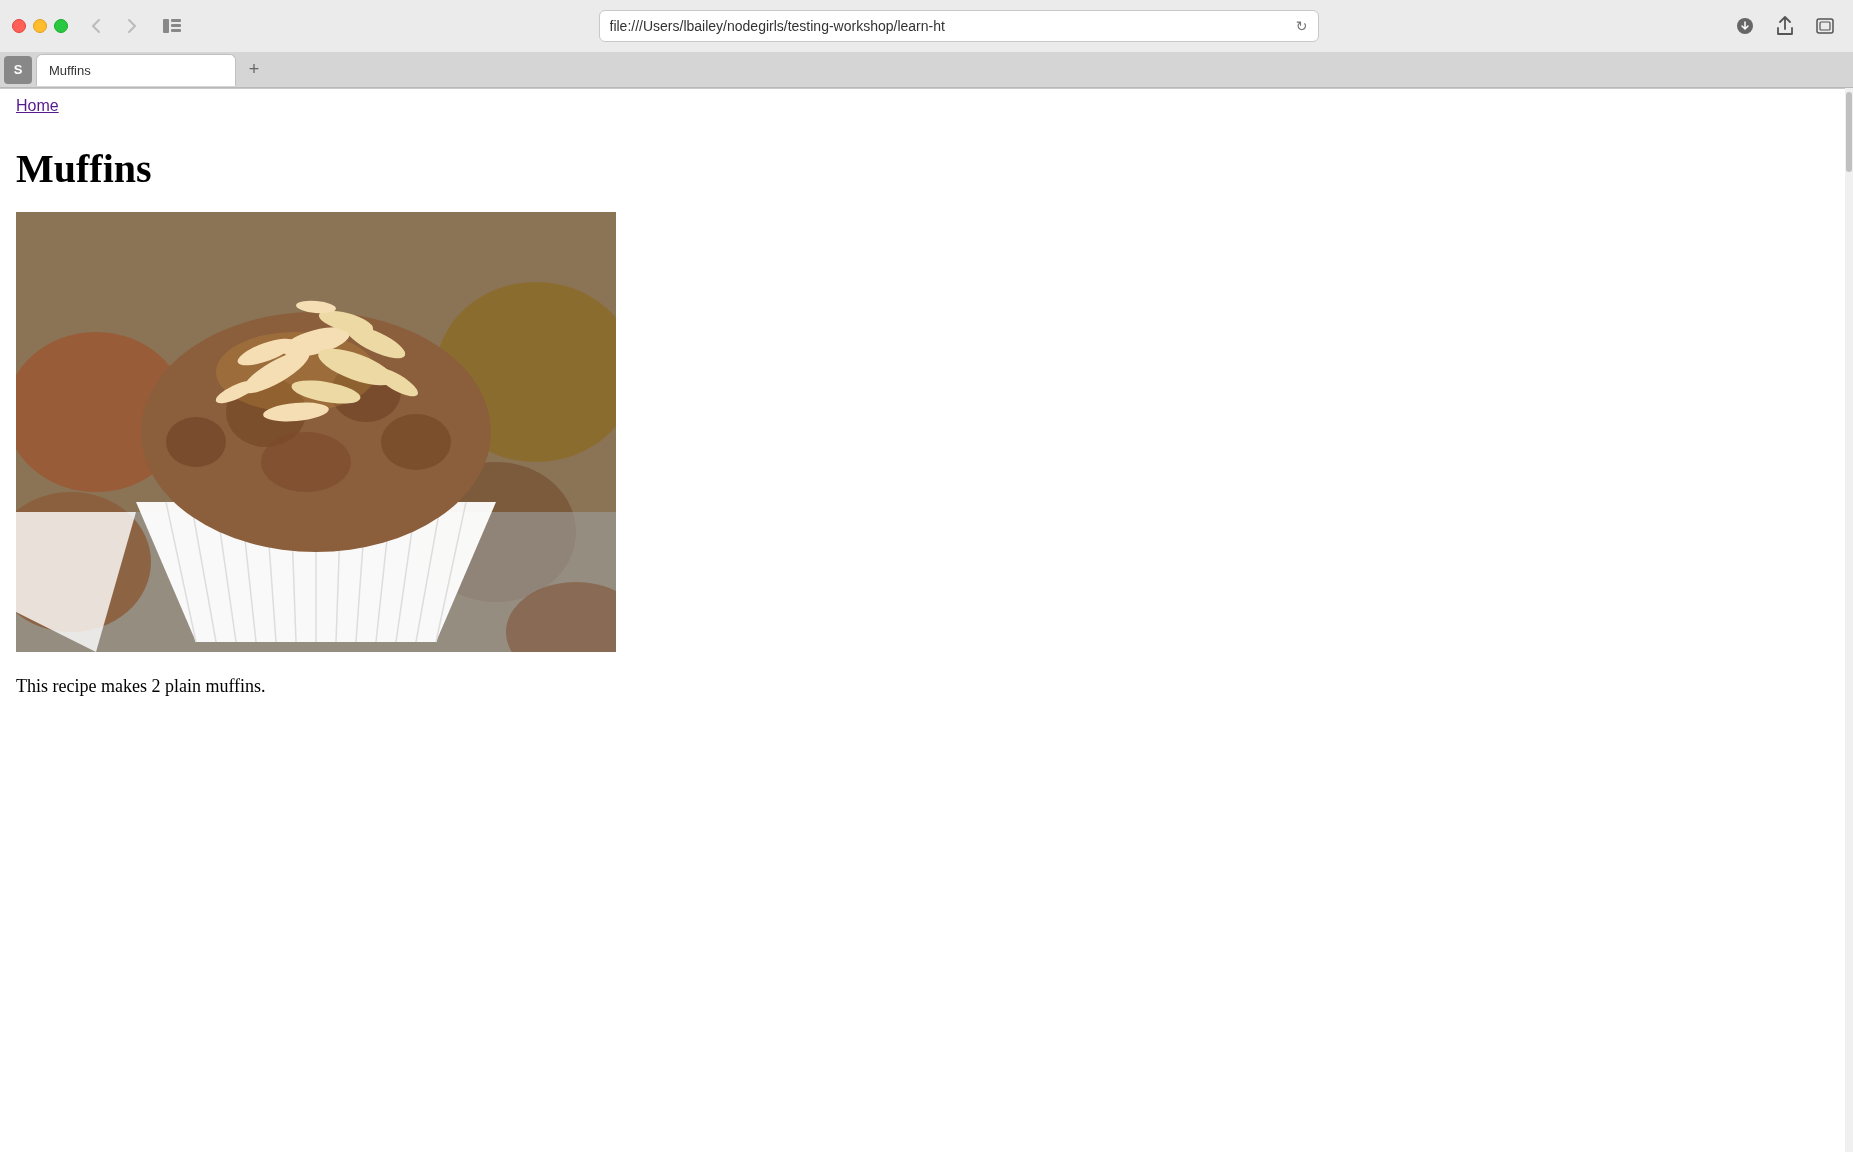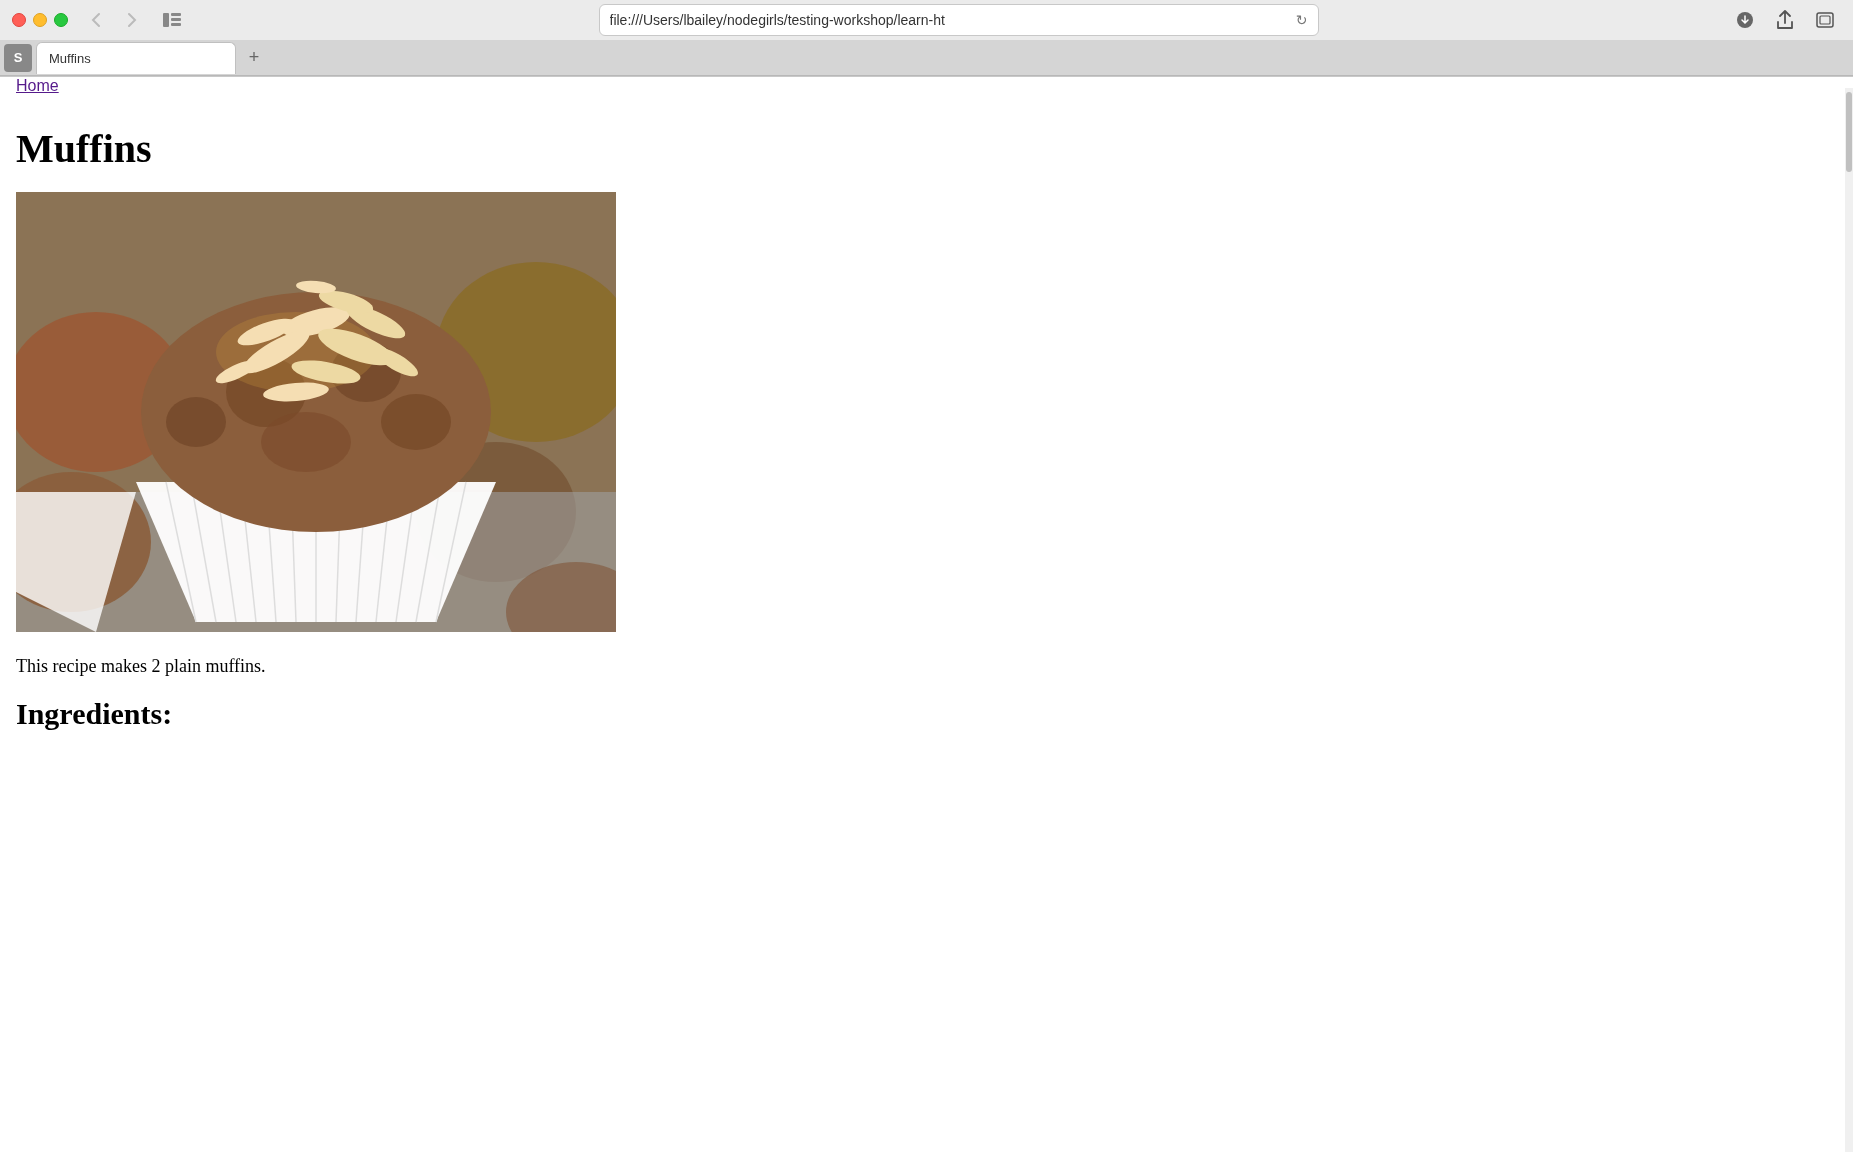--- a/index.html
+++ b/index.html
@@ -20,21 +20,21 @@
       width: 100%;
       background: #ebebeb;
       border-bottom: 1px solid #c8c8c8;
     }
 
     .browser-titlebar {
       display: flex;
       align-items: center;
       padding: 8px 12px;
       gap: 8px;
-      height: 40px;
+      height: 52px;
       background: #ebebeb;
     }
 
     .traffic-lights {
       display: flex;
       gap: 7px;
       align-items: center;
       margin-right: 4px;
     }
 
@@ -208,21 +208,21 @@
       align-items: center;
       justify-content: center;
       color: #666;
       font-size: 18px;
       margin-left: 4px;
       border-radius: 4px;
     }
 
     
     .page-content {
-      padding: 0 16px 40px 16px;
+      padding: 8px 16px 40px 16px;
       background: white;
     }
 
     .home-link {
       color: #551a8b;
       text-decoration: underline;
       font-size: 16px;
       cursor: pointer;
       display: inline-block;
       margin-bottom: 20px;
@@ -417,19 +417,18 @@
       <path d="M0 400 L0 300 L120 300 L80 440 Z" fill="white" opacity="0.8"></path>
 
       <ellipse cx="560" cy="420" rx="70" ry="50" fill="#7B4A2A" opacity="0.5"></ellipse>
     </svg>
   </div>
 
   
   <p class="recipe-text">This recipe makes 2 plain muffins.</p>
 
   
-  <h2 class="ingredients-heading">Ingredients:</h2>
 
 </div>
 
 <div class="scrollbar-track">
   <div class="scrollbar-thumb"></div>
 </div>
 
 </body></html>

